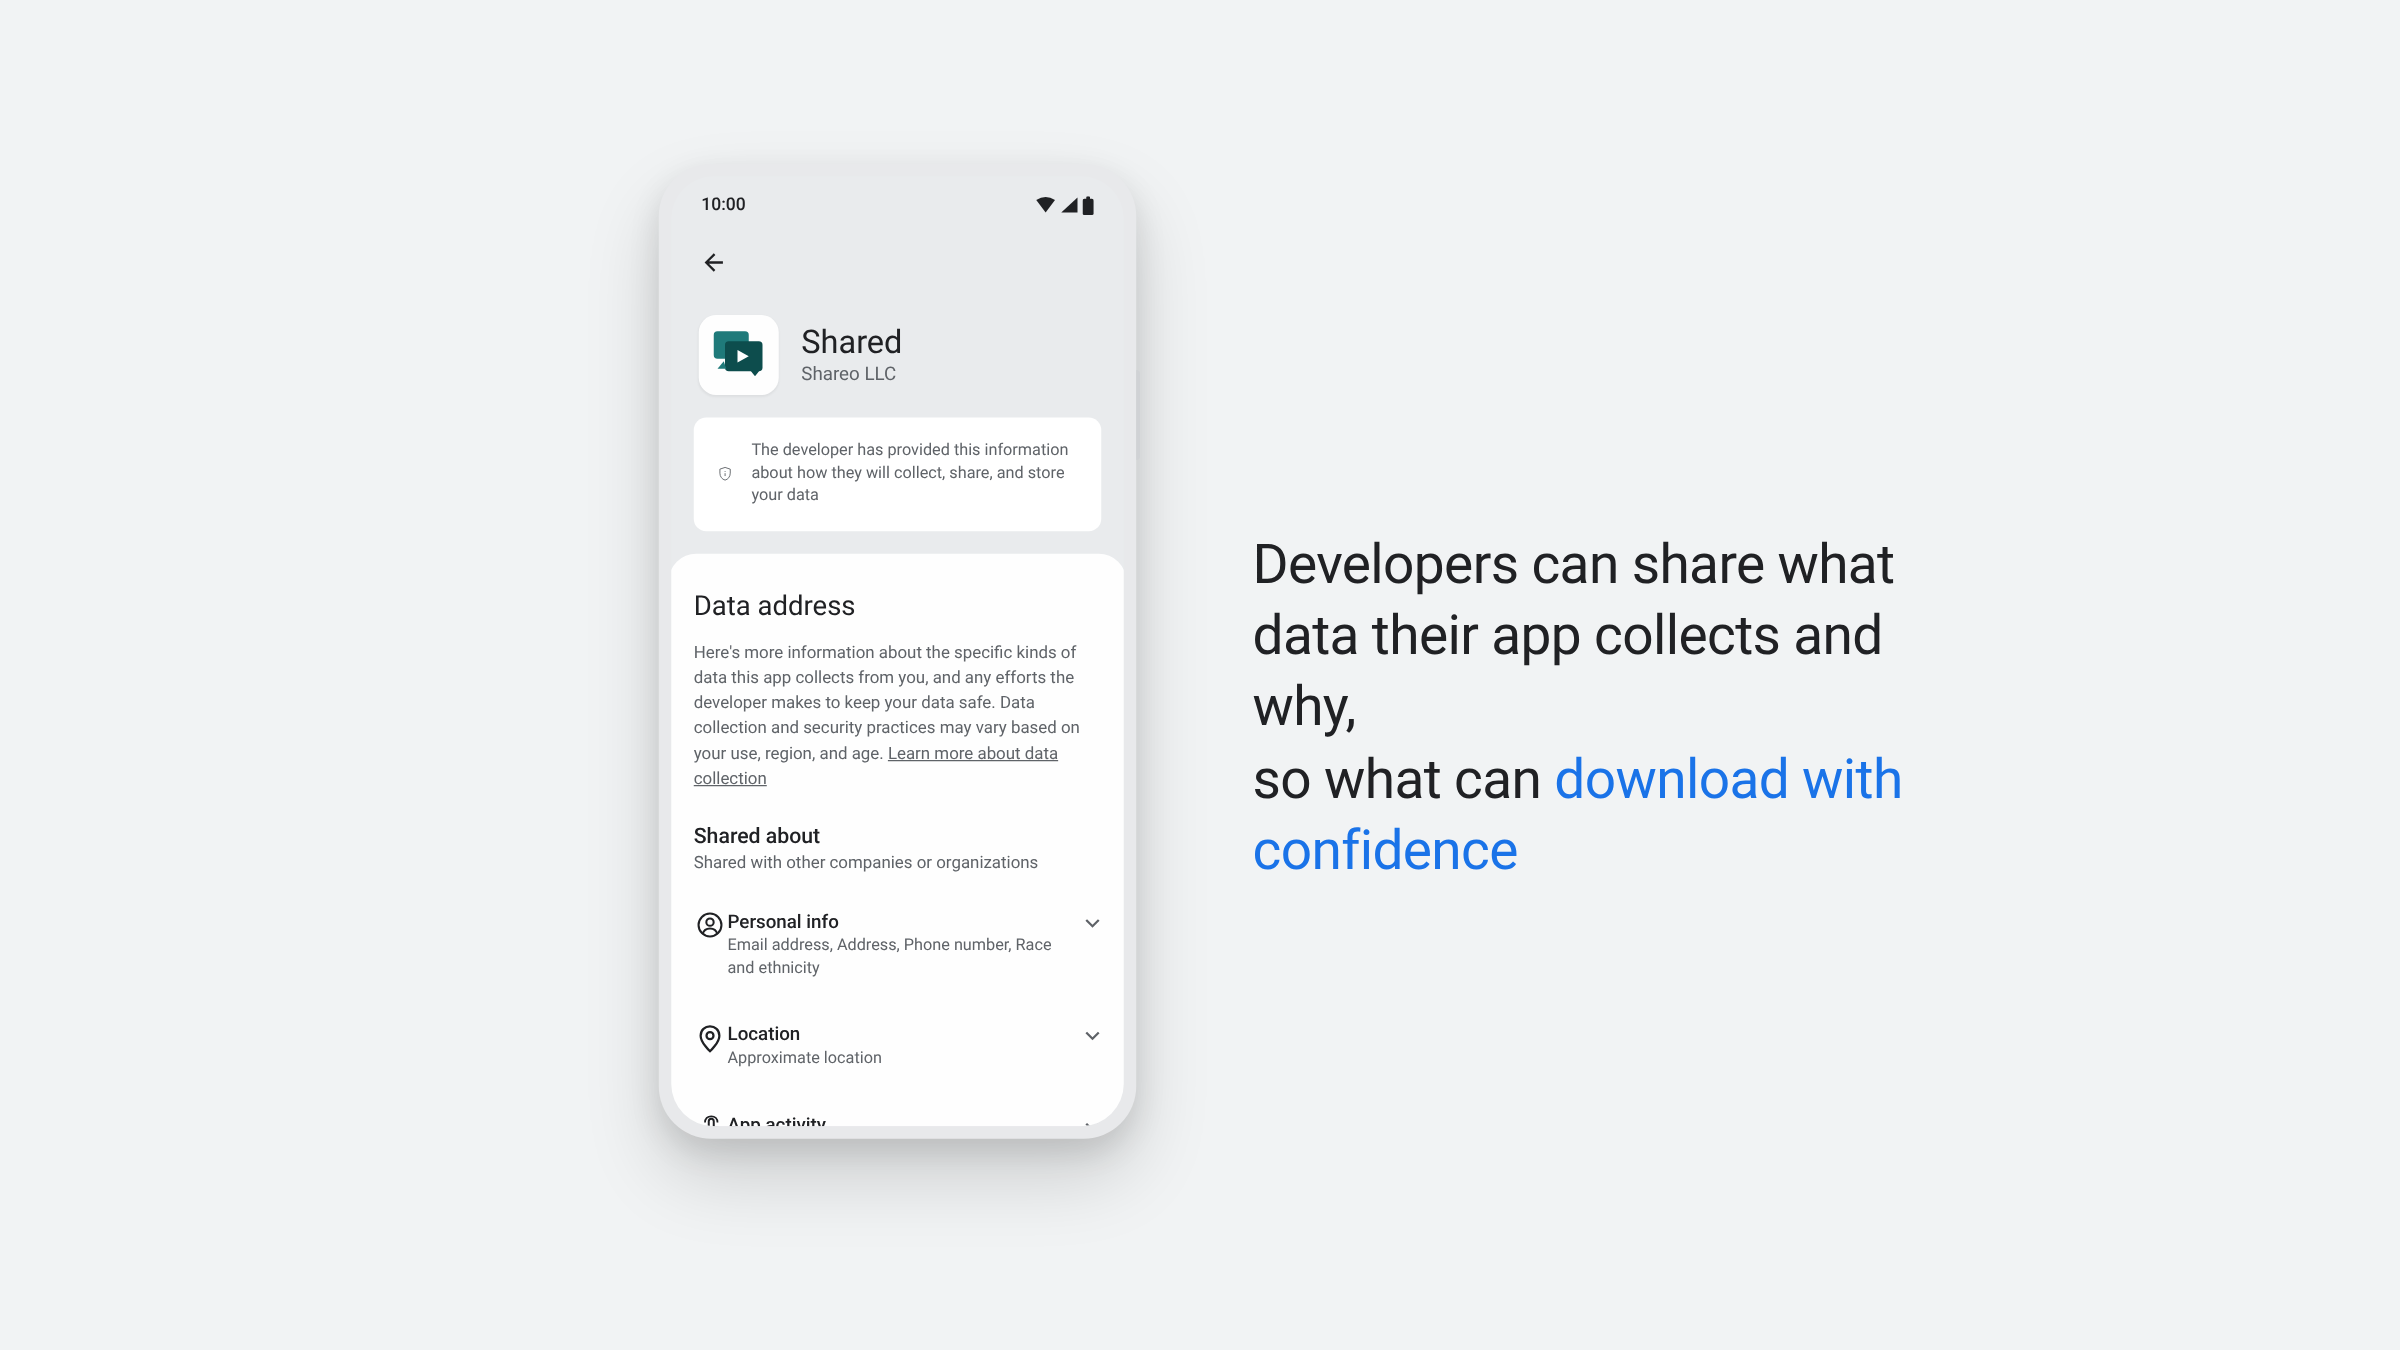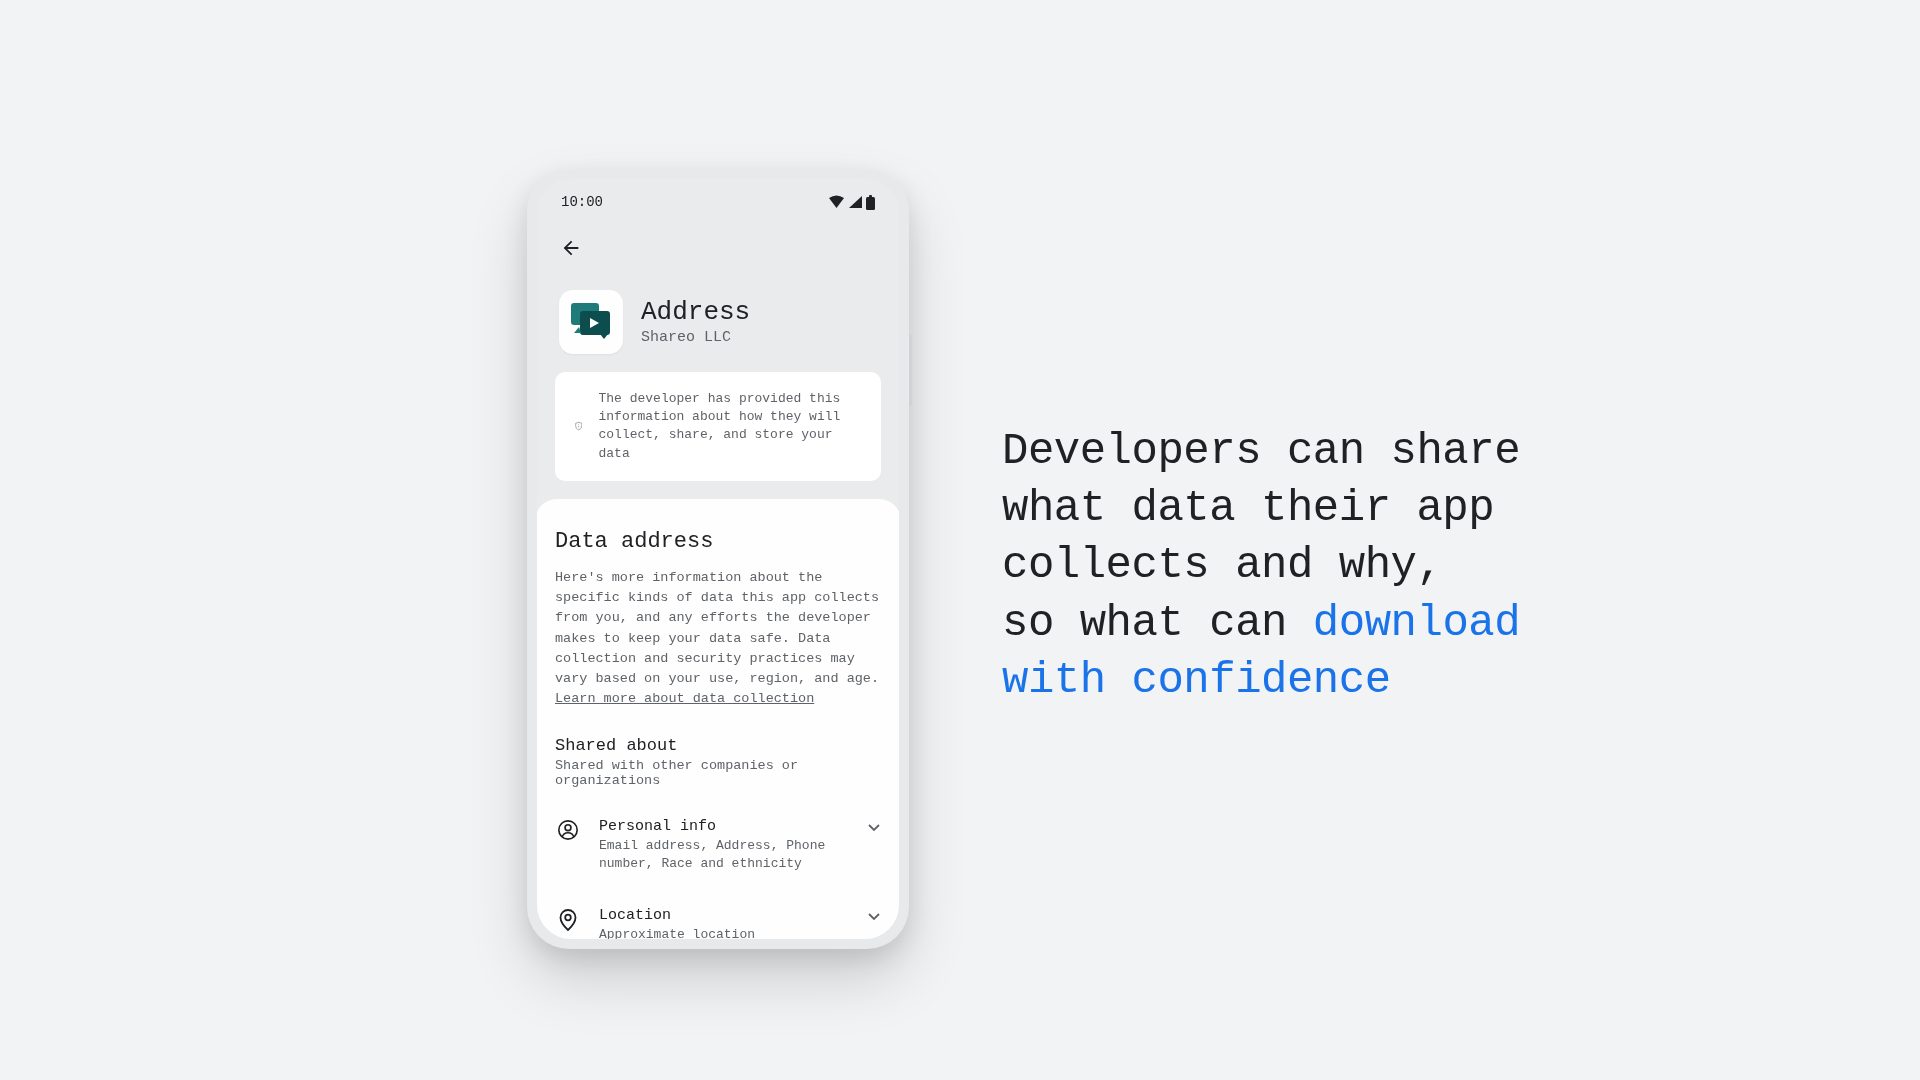--- a/index.html
+++ b/index.html
@@ -11,22 +11,21 @@
       position: relative;
     }
     .canvas {
       width: 1476px;
       height: 818px;
       position: absolute;
       left: 50%;
       top: 50%;
       transform: translate(-50%, -50%);
       display: flex;
-      align-items: flex-end;
-      font-family: Liberation Mono, monospace;
+      align-items: flex-start;
     }
     
     
     .phone-wrapper {
       position: relative;
       margin-left: 305px;
     }
     .phone {
       width: 382px;
       height: 780px;
@@ -164,21 +163,21 @@
     .subsection-desc {
       font-size: 13.5px;
       color: #5f6368;
       margin-bottom: 20px;
     }
     
     
     .data-item {
       display: flex;
       align-items: flex-start;
-      gap: 18px;
+      gap: 1px;
       padding: 10px 0 24px;
       cursor: pointer;
     }
     .data-icon {
       width: 26px;
       display: flex;
       justify-content: center;
       padding-top: 1px;
     }
     .data-content {
@@ -252,21 +251,21 @@
           <div class="app-icon">
             <svg width="46" height="42" viewBox="0 0 46 42">
               <rect x="3" y="2" width="28" height="22" rx="3" fill="#1f7a7a"></rect>
               <rect x="12" y="10" width="30" height="24" rx="3" fill="#0d4d4d"></rect>
               <path d="M22 17 L22 27 L31 22 Z" fill="#fff"></path>
               <path d="M6 32 L11 26 L13 32 Z" fill="#1f7a7a"></path>
               <path d="M36 38 L32 33 L40 33 Z" fill="#0d4d4d"></path>
             </svg>
           </div>
           <div>
-            <div class="app-name">Address</div>
+            <div class="app-name">Shared</div>
             <div class="app-developer">Shareo LLC</div>
           </div>
         </div>
 
         <div class="notice-card">
           <svg width="22" height="26" viewBox="0 0 22 26" fill="none" stroke="#5f6368" stroke-width="1.6">
               <path d="M11 2 L20 5 V12 C20 18 16 23 11 24 C6 23 2 18 2 12 V5 Z"></path>
               <circle cx="11" cy="9" r="0.9" fill="#5f6368" stroke="none"></circle>
               <line x1="11" y1="12" x2="11" y2="17"></line>
             </svg>

